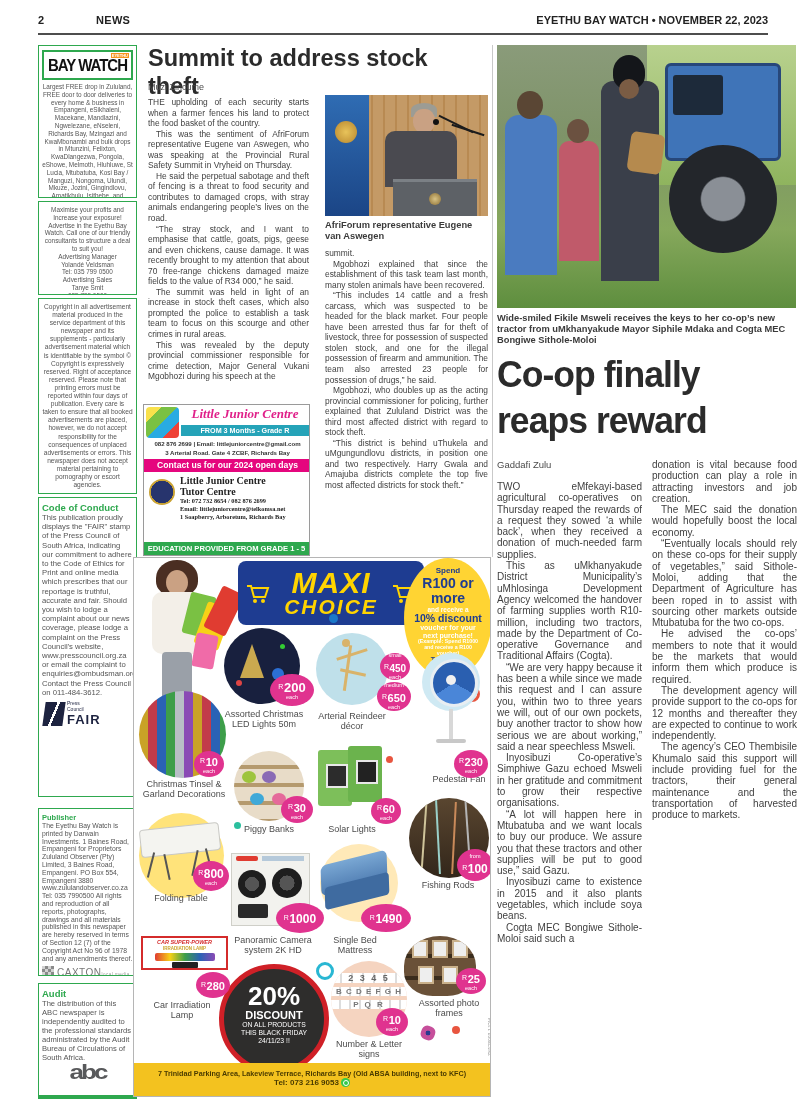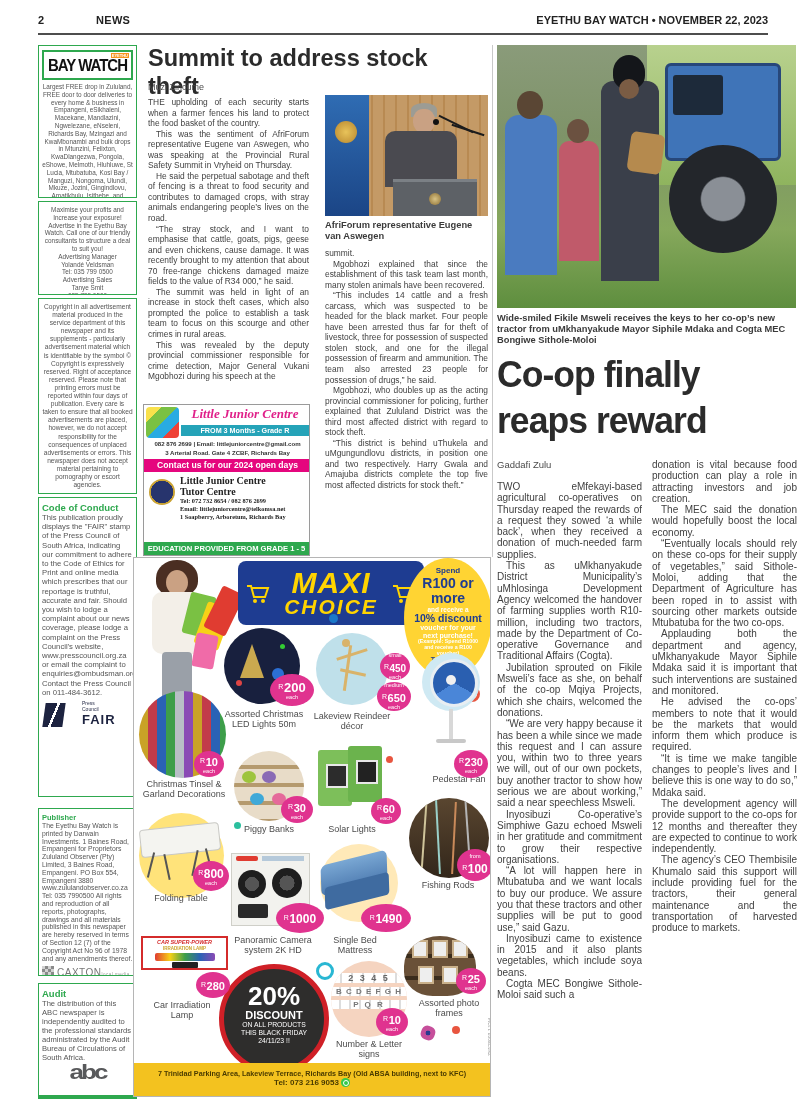--- a/index.html
+++ b/index.html
@@ -11,21 +11,21 @@
   .hdr-mast{font-weight:bold;font-size:11px;color:#222;text-align:right;}
   .hdr-rule{border-top:2px solid #4d4d4d;}
   
   .sbox{position:absolute;left:38px;width:99px;border:1.5px solid #2ea84e;padding:4px 3px;box-sizing:border-box;overflow:hidden;}
   .stext{font-size:6.4px;line-height:7.8px;color:#555;text-align:center;}
   .stext p{margin:0;}
   .sgreen{color:#2ea84e;font-weight:bold;}
   .bw-logo{position:relative;border:2px solid #2ea84e;background:#fff;height:26px;margin-bottom:3px;text-align:center;}
   .bw-word{font-weight:900;font-size:15px;letter-spacing:-1px;color:#111;line-height:26px;transform:scaleY(1.15);}
   .bw-tag{position:absolute;top:1px;right:2px;background:#f7941d;color:#fff;font-size:4px;font-weight:bold;padding:0 1px;}
-  .fair-logo{display:flex;align-items:flex-end;gap:18px;margin:4px 0 2px 2px;}
+  .fair-logo{display:flex;align-items:center;gap:3px;margin:4px 0 2px 2px;}
   .fair-shape{width:20px;height:24px;background:linear-gradient(105deg,#1d2340 45%,#fff 45% 55%,#1d2340 55%);transform:skewX(-8deg);}
   .caxton-row{display:flex;align-items:center;gap:3px;margin-top:4px;}
   .cax-sq{width:12px;height:12px;background:conic-gradient(#8a8a8a 25%,#d2d2d2 0 50%,#8a8a8a 0 75%,#d2d2d2 0);background-size:6px 6px;}
   .abc-logo{font-weight:900;font-size:26px;letter-spacing:-3px;color:#58595b;transform:scaleY(.8);line-height:20px;}
   
   .headline{font-weight:700;color:#2b2b2b;transform:scaleX(.96);transform-origin:left top;}
   .byline{font-size:9px;color:#4a4a4a;}
   .bodycol{font-size:8.4px;line-height:10.55px;text-align:justify;color:#3f3f3f;overflow:hidden;}
   .bodycol p{margin:0;text-indent:8px;}
   .bodycol p:first-child{text-indent:0;}
@@ -253,21 +253,21 @@
     <div class="bub" style="left:246px;top:95px;width:30px;height:27px;">
       <u>small</u>
       <span><i>R</i><b style="font-size:10px;">450</b></span>
       <em>each</em>
     </div>
     <div class="bub" style="left:243px;top:124px;width:34px;height:29px;">
       <u>medium</u>
       <span><i>R</i><b style="font-size:11px;">650</b></span>
       <em>each</em>
     </div>
-    <div class="plabel" style="left:178px;top:153px;width:80px;">Lakeview Reindeer décor</div>
+    <div class="plabel" style="left:178px;top:153px;width:80px;">Arterial Reindeer décor</div>
 
     <div class="abs" style="left:282px;top:95px;width:72px;height:94px;">
       <div class="pcirc" style="left:6px;top:0;width:58px;height:58px;background:#cfe9f3;"></div>
       <div class="dot" style="left:14px;top:6px;width:42px;height:42px;background:conic-gradient(#2a5fb0 0 33%,#4a86d8 0 66%,#2a5fb0 0);border:3px solid #e8eef2;"></div>
       <div class="dot" style="left:30px;top:22px;width:10px;height:10px;background:#f0f0f0;"></div>
       <div class="abs" style="left:33px;top:56px;width:4px;height:30px;background:#d8d8d8;"></div>
       <div class="abs" style="left:20px;top:86px;width:30px;height:4px;background:#c8c8c8;border-radius:2px;"></div>
     </div>
     <div class="bub" style="left:320px;top:192px;width:34px;height:28px;">
       <span><i>R</i><b style="font-size:11px;">230</b></span>
@@ -419,31 +419,28 @@
     <div class="abs" style="left:122px;top:34px;width:20px;height:20px;border-radius:50%;background:#7a5c44;"></div>
     <div class="abs" style="left:132px;top:88px;width:34px;height:40px;background:#b58a4e;border-radius:6px;transform:rotate(8deg);"></div>
   </div>
   <div class="abs caption" style="left:497px;top:313px;width:300px;">Wide-smiled Fikile Msweli receives the keys to her co-op’s new tractor from uMkhanyakude Mayor Siphile Mdaka and Cogta MEC Bongiwe Sithole-Moloi</div>
 
   <div class="abs headline" style="left:497px;top:352px;width:302px;font-size:37px;line-height:46px;letter-spacing:-1px;">Co-op finally reaps reward</div>
   <div class="abs byline" style="left:497px;top:459px;font-size:9.5px;">Gaddafi Zulu</div>
   <div class="abs bodycol2" style="left:497px;top:481px;width:145px;height:628px;">
       <p>TWO eMfekayi-based agricultural co-operatives on Thursday reaped the rewards of a request they sowed ‘a while back’, when they received a donation of much-needed farm supplies.</p>
       <p>This as uMkhanyakude District Municipality’s uMhlosinga Development Agency welcomed the handover of farming supplies worth R10-million, including two tractors, made by the Department of Co-operative Governance and Traditional Affairs (Cogta).</p>
-      <p>Jubilation sprouted on Fikile Msweli’s face as she, on behalf of the co-op Mqiya Projects, which she chairs, welcomed the donations.</p>
       <p>“We are very happy because it has been a while since we made this request and I can assure you, within two to three years we will, out of our own pockets, buy another tractor to show how serious we are about working,” said a near speechless Msweli.</p>
       <p>Inyosibuzi Co-operative’s Simphiwe Gazu echoed Msweli in her gratitude and commitment to grow their respective organisations.</p>
       <p>“A lot will happen here in Mtubatuba and we want locals to buy our produce. We assure you that these tractors and other supplies will be put to good use,” said Gazu.</p>
       <p>Inyosibuzi came to existence in 2015 and it also plants vegetables, which include soya beans.</p>
       <p>Cogta MEC Bongiwe Sithole-Moloi said such a</p>
     </div>
   <div class="abs bodycol2" style="left:652px;top:459px;width:145px;height:650px;">
       <p>donation is vital because food production can play a role in attracting investors and job creation.</p>
       <p>The MEC said the donation would hopefully boost the local economy.</p>
       <p>“Eventually locals should rely on these co-ops for their supply of vegetables,” said Sithole-Moloi, adding that the Department of Agriculture has been roped in to assist with sourcing other markets outside Mtubatuba for the two co-ops.</p>
-      <p>Applauding both the department and agency, uMkhanyakude Mayor Siphile Mdaka said it is important that such interventions are sustained and monitored.</p>
       <p>He advised the co-ops’ members to note that it would be the markets that would inform them which produce is required.</p>
-      <p>“It is time we make tangible changes to people’s lives and I believe this is one way to do so,” Mdaka said.</p>
       <p>The development agency will provide support to the co-ops for 12 months and thereafter they are expected to continue to work independently.</p>
       <p>The agency’s CEO Thembisile Khumalo said this support will include providing fuel for the tractors, their general maintenance and the transportation of harvested produce to markets.</p>
     </div>
 
 </div>
 
 </body></html>

